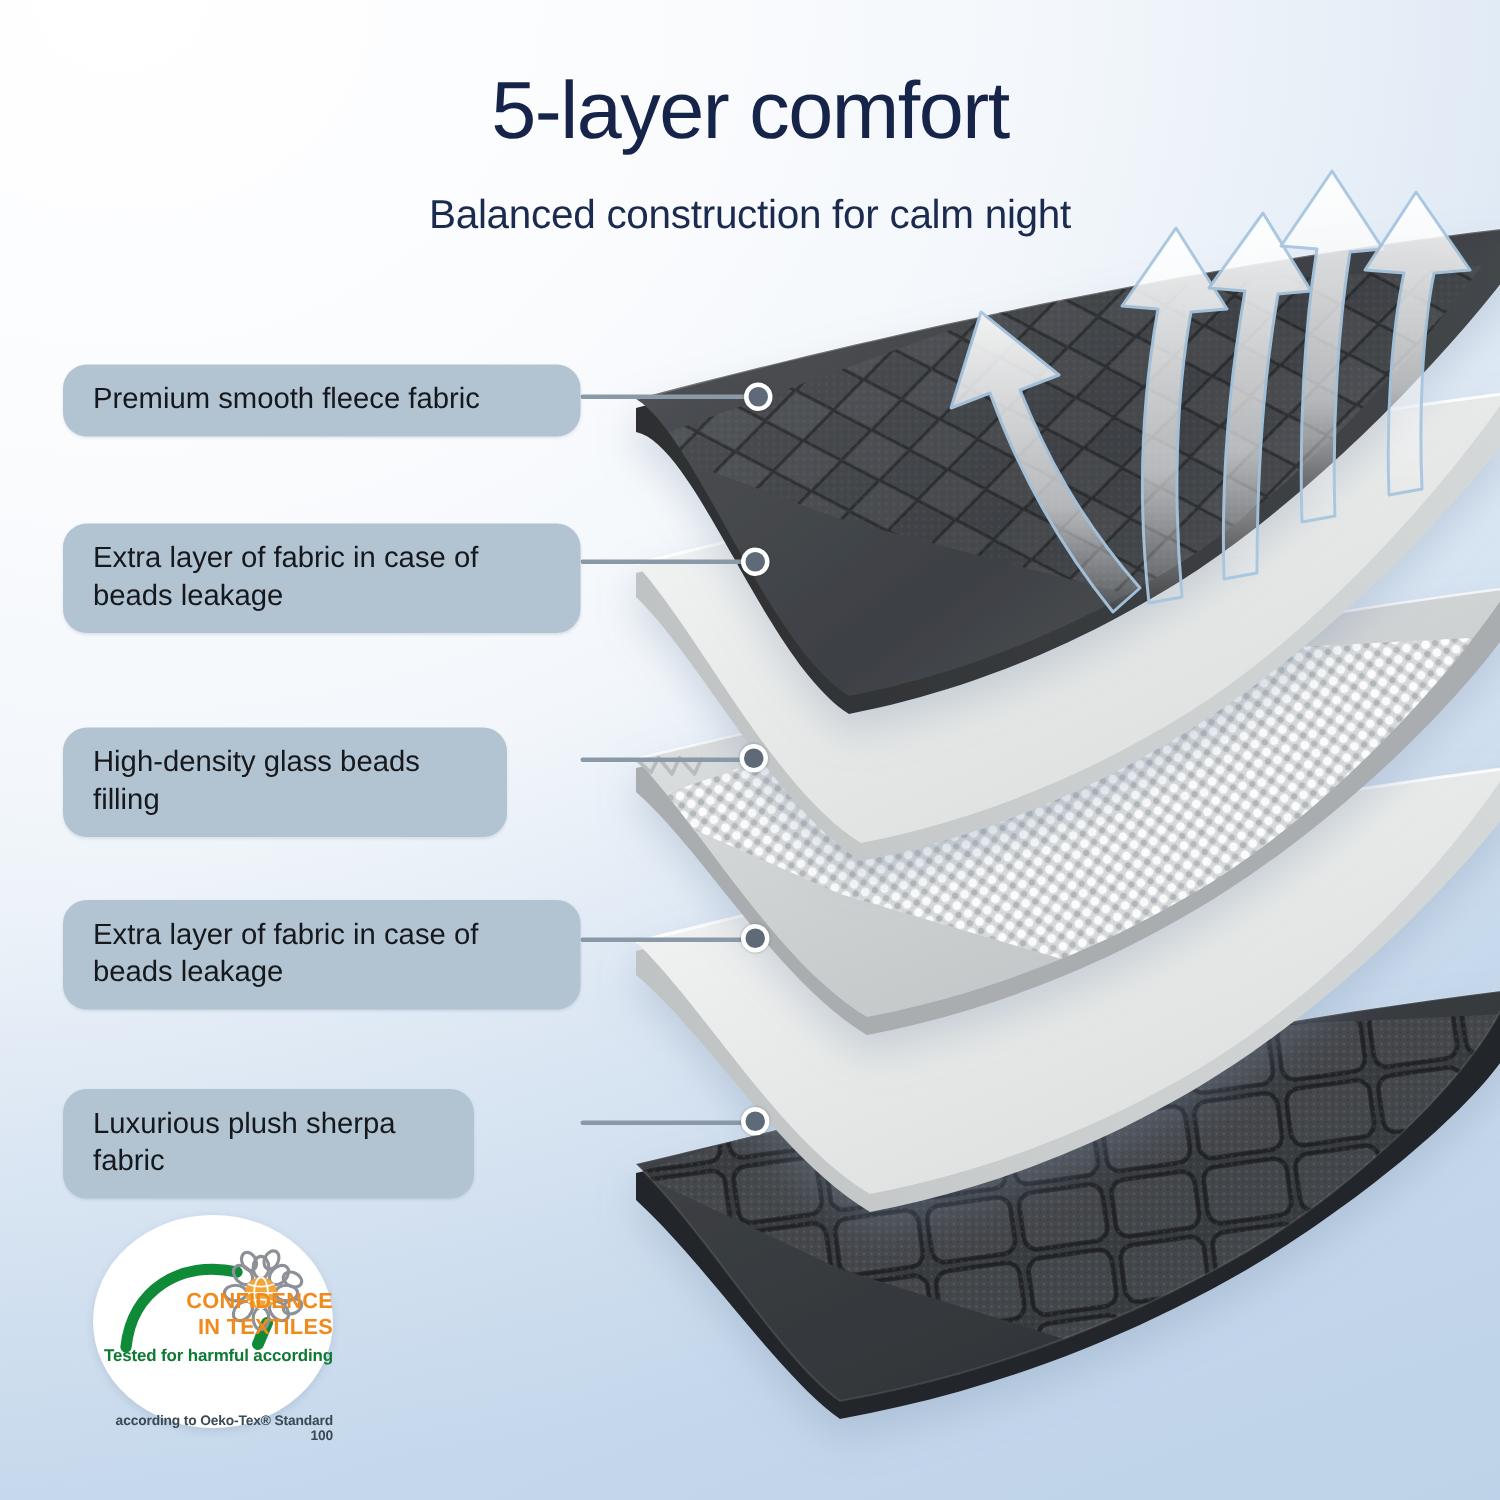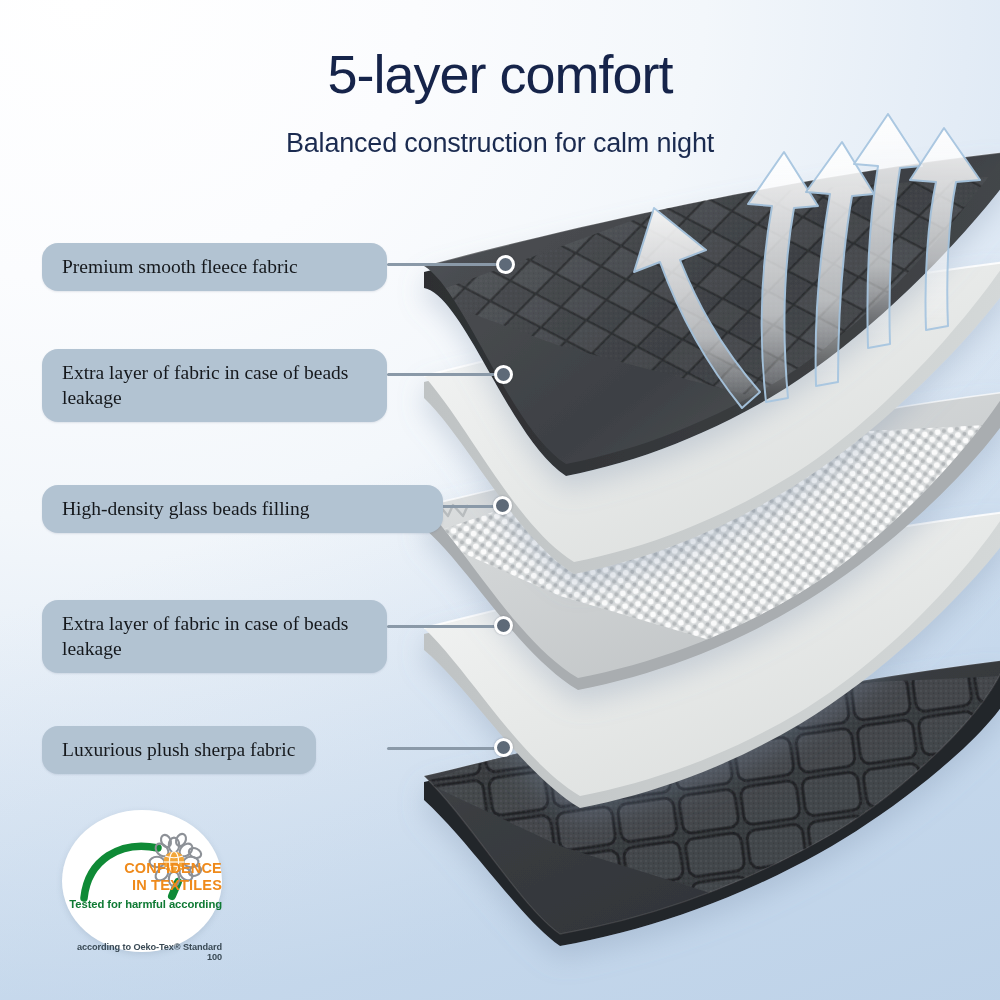--- a/index.html
+++ b/index.html
@@ -25,25 +25,24 @@
   #subtitle{top:128px;font-size:27px;font-weight:400;color:#1b2b50;letter-spacing:-.2px;}
 
   
   .label{
     position:absolute;left:42px;z-index:45;
     background:#b2c3d2;border-radius:16px;
     color:#15181c;font-size:19.5px;line-height:25px;
     padding:11px 18px 12px 20px;
     box-sizing:border-box;
     box-shadow:0 1px 2px rgba(60,80,105,.13);
-    font-family:Liberation Serif, serif;
   }
   .lbl-1{top:243px;width:345px;}
   .lbl-2{top:349px;width:345px;}
-  .lbl-3{top:485px;width:401px;}
+  .lbl-3{top:485px;width:296px;}
   .lbl-4{top:600px;width:345px;}
   .lbl-5{top:726px;width:274px;}
 
   
   .conn{position:absolute;height:3px;background:#8a99a8;border-radius:2px;z-index:30;}
   .dot{
     position:absolute;width:19px;height:19px;border-radius:50%;
     background:#5e6a78;border:3px solid #ffffff;box-sizing:border-box;z-index:46;
     box-shadow:0 0 2px rgba(40,50,65,.35);
   }

